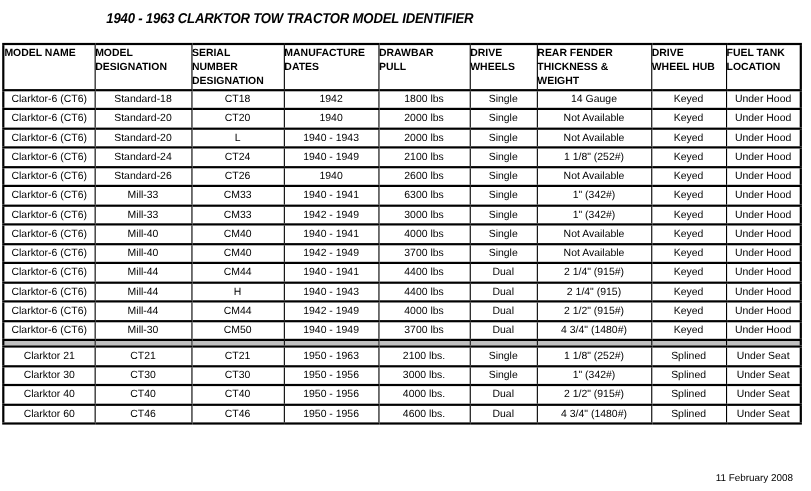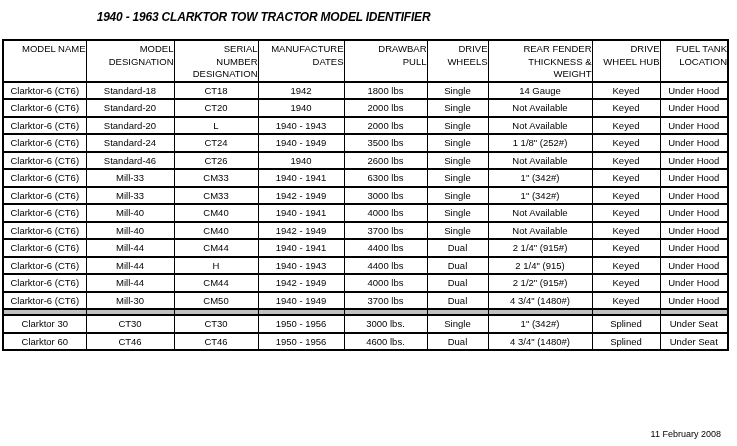--- a/index.html
+++ b/index.html
@@ -30,24 +30,24 @@
     border-collapse: collapse;
     table-layout: fixed;
     width: 725px;
     border: 2px solid #000;
   }
   table.model-table th {
     border: 1px solid #000;
     border-top-width: 2px;
     border-bottom-width: 2px;
     font-size: 9.5px;
-    font-weight: normal;
+    font-weight: bold;
     line-height: 12.5px;
     vertical-align: top;
-    text-align: right;
+    text-align: left;
     padding-top: 2px;
     height: 40px;
     white-space: pre-line;
   }
   table.model-table td {
     border: 1px solid #000;
     border-top-width: 2px;
     border-bottom-width: 2px;
     font-size: 9.5px;
     text-align: center;
@@ -142,29 +142,29 @@
         <td>Single</td>
         <td>Not Available</td>
         <td>Keyed</td>
         <td>Under Hood</td>
       </tr>
       <tr>
         <td>Clarktor-6 (CT6)</td>
         <td>Standard-24</td>
         <td>CT24</td>
         <td>1940 - 1949</td>
-        <td>3500 lbs</td>
+        <td>2100 lbs</td>
         <td>Single</td>
         <td>1 1/8" (252#)</td>
         <td>Keyed</td>
         <td>Under Hood</td>
       </tr>
       <tr>
         <td>Clarktor-6 (CT6)</td>
-        <td>Standard-46</td>
+        <td>Standard-26</td>
         <td>CT26</td>
         <td>1940</td>
         <td>2600 lbs</td>
         <td>Single</td>
         <td>Not Available</td>
         <td>Keyed</td>
         <td>Under Hood</td>
       </tr>
       <tr>
         <td>Clarktor-6 (CT6)</td>
@@ -257,29 +257,51 @@
       <tr class="separator-row">
         <td></td>
         <td></td>
         <td></td>
         <td></td>
         <td></td>
         <td></td>
         <td></td>
         <td></td>
         <td></td>
+      </tr>
+      <tr>
+        <td>Clarktor 21</td>
+        <td>CT21</td>
+        <td>CT21</td>
+        <td>1950 - 1963</td>
+        <td>2100 lbs.</td>
+        <td>Single</td>
+        <td>1 1/8" (252#)</td>
+        <td>Splined</td>
+        <td>Under Seat</td>
       </tr>
       <tr>
         <td>Clarktor 30</td>
         <td>CT30</td>
         <td>CT30</td>
         <td>1950 - 1956</td>
         <td>3000 lbs.</td>
         <td>Single</td>
         <td>1" (342#)</td>
+        <td>Splined</td>
+        <td>Under Seat</td>
+      </tr>
+      <tr>
+        <td>Clarktor 40</td>
+        <td>CT40</td>
+        <td>CT40</td>
+        <td>1950 - 1956</td>
+        <td>4000 lbs.</td>
+        <td>Dual</td>
+        <td>2 1/2" (915#)</td>
         <td>Splined</td>
         <td>Under Seat</td>
       </tr>
       <tr>
         <td>Clarktor 60</td>
         <td>CT46</td>
         <td>CT46</td>
         <td>1950 - 1956</td>
         <td>4600 lbs.</td>
         <td>Dual</td>

